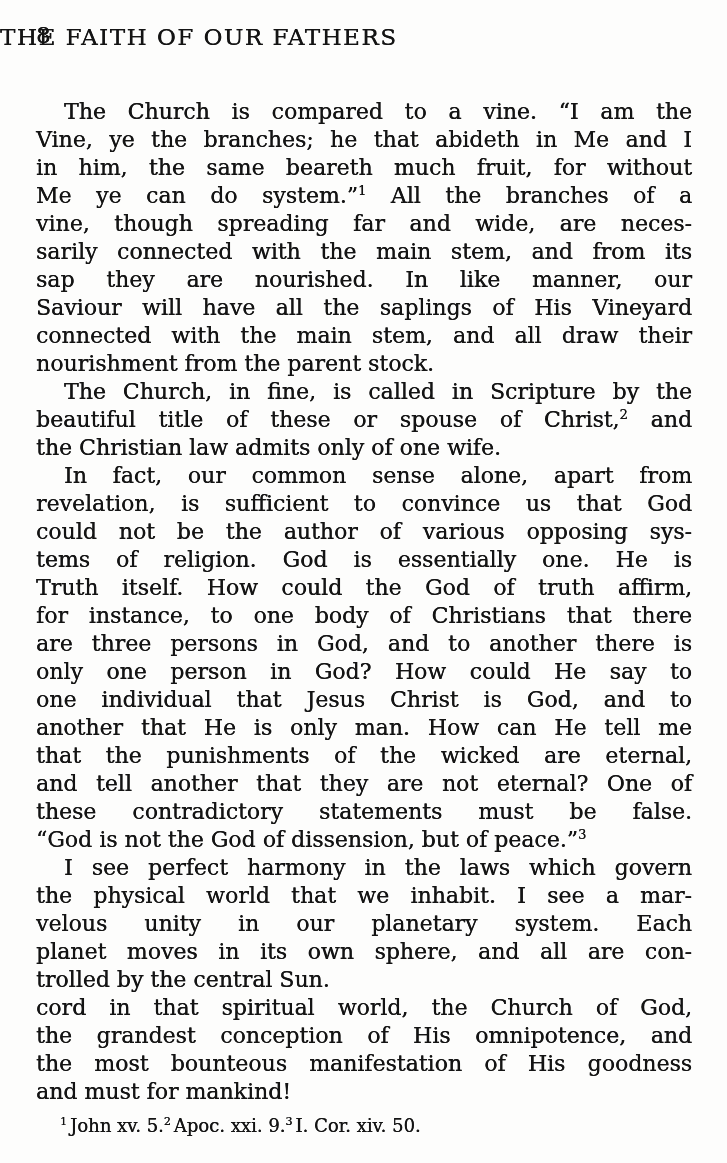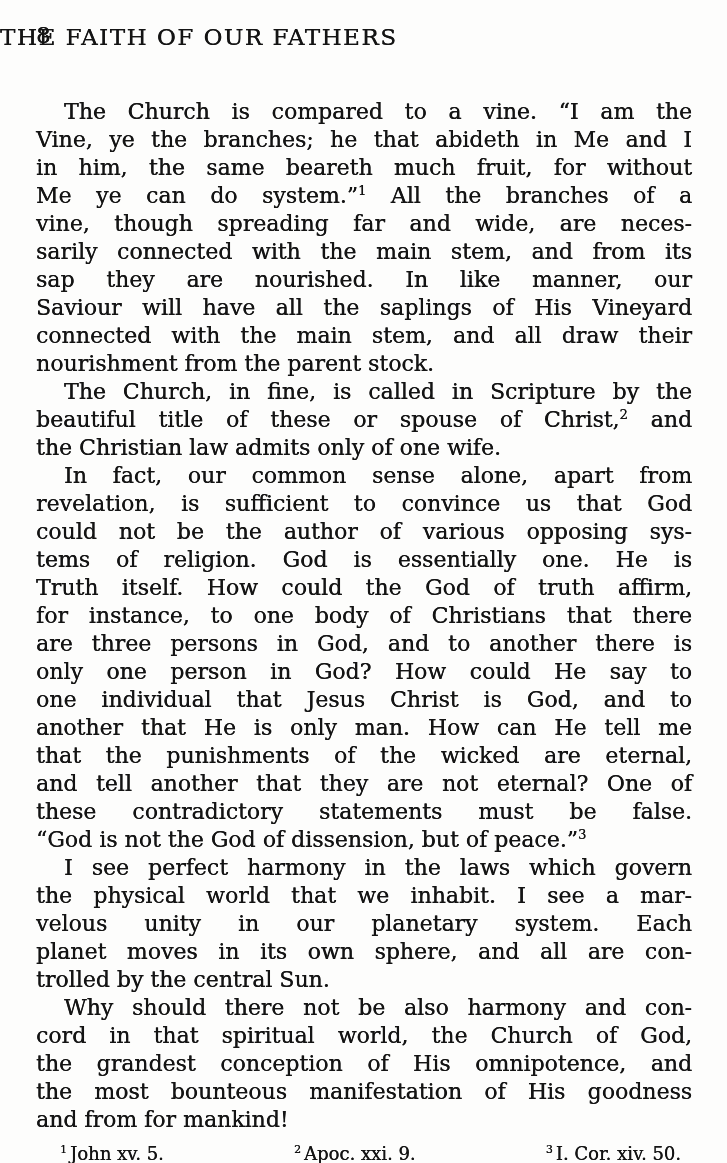--- a/index.html
+++ b/index.html
@@ -55,23 +55,23 @@
   .line.last {
     text-align-last: left;
   }
   sup {
     font-size: 13px;
     line-height: 0;
     vertical-align: super;
   }
   .footnotes {
     display: flex;
-    justify-content: space-between;
+    justify-content: flex-start;
     margin-top: 9px;
-    padding: 0 46px 0 60px;
+    padding: 0 86px 0 60px;
     font-size: 18px;
   }
   .footnote-item sup {
     font-size: 11px;
     margin-right: 3px;
   }
 </style>
 </head>
 <body>
 
@@ -116,25 +116,24 @@
         <span class="line last"><span>“God is not the God of dissension, but of peace.”</span><sup>3</sup></span>
       </p>
       <p class="para">
         <span class="line first"><span>I see perfect harmony in the laws which govern</span></span>
         <span class="line"><span>the physical world that we inhabit. I see a mar-</span></span>
         <span class="line"><span>velous unity in our planetary system. Each</span></span>
         <span class="line"><span>planet moves in its own sphere, and all are con-</span></span>
         <span class="line last"><span>trolled by the central Sun.</span></span>
       </p>
       <p class="para">
-        <span class="line first"><span>Why should there not be also harmony and con-</span></span>
         <span class="line"><span>cord in that spiritual world, the Church of God,</span></span>
         <span class="line"><span>the grandest conception of His omnipotence, and</span></span>
         <span class="line"><span>the most bounteous manifestation of His goodness</span></span>
-        <span class="line last"><span>and from for mankind!</span></span>
+        <span class="line last"><span>and must for mankind!</span></span>
       </p>
     </div>
 
   <div class="footnotes">
       <span class="footnote-item"><sup>1</sup><span>John xv. 5.</span></span>
       <span class="footnote-item"><sup>2</sup><span>Apoc. xxi. 9.</span></span>
       <span class="footnote-item"><sup>3</sup><span>I. Cor. xiv. 50.</span></span>
     </div>
 </div>
 

